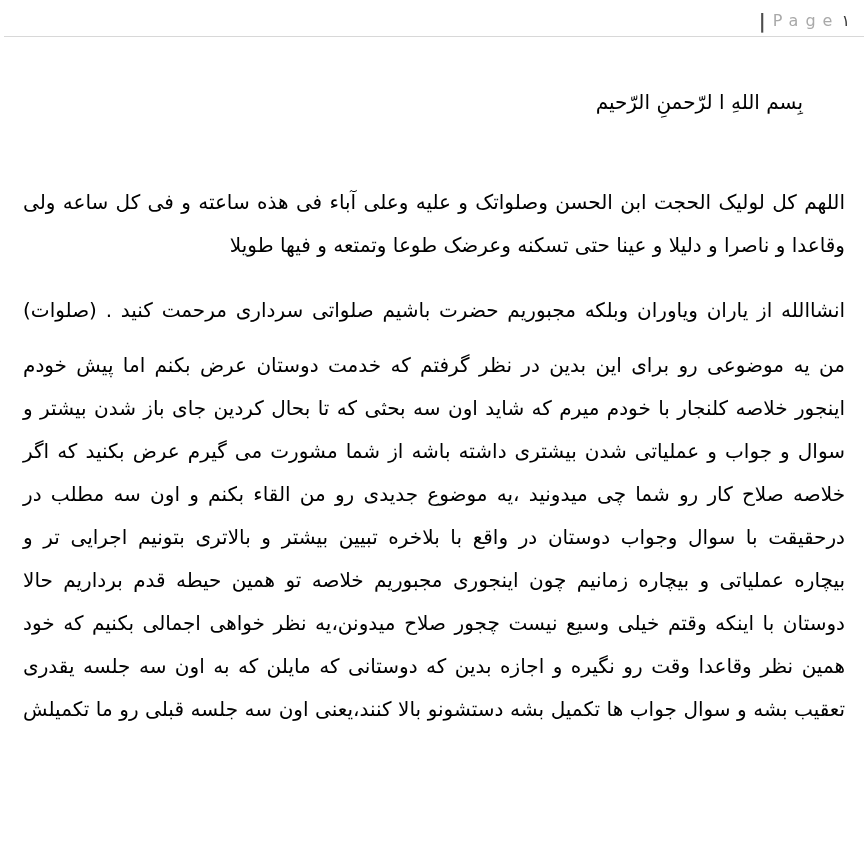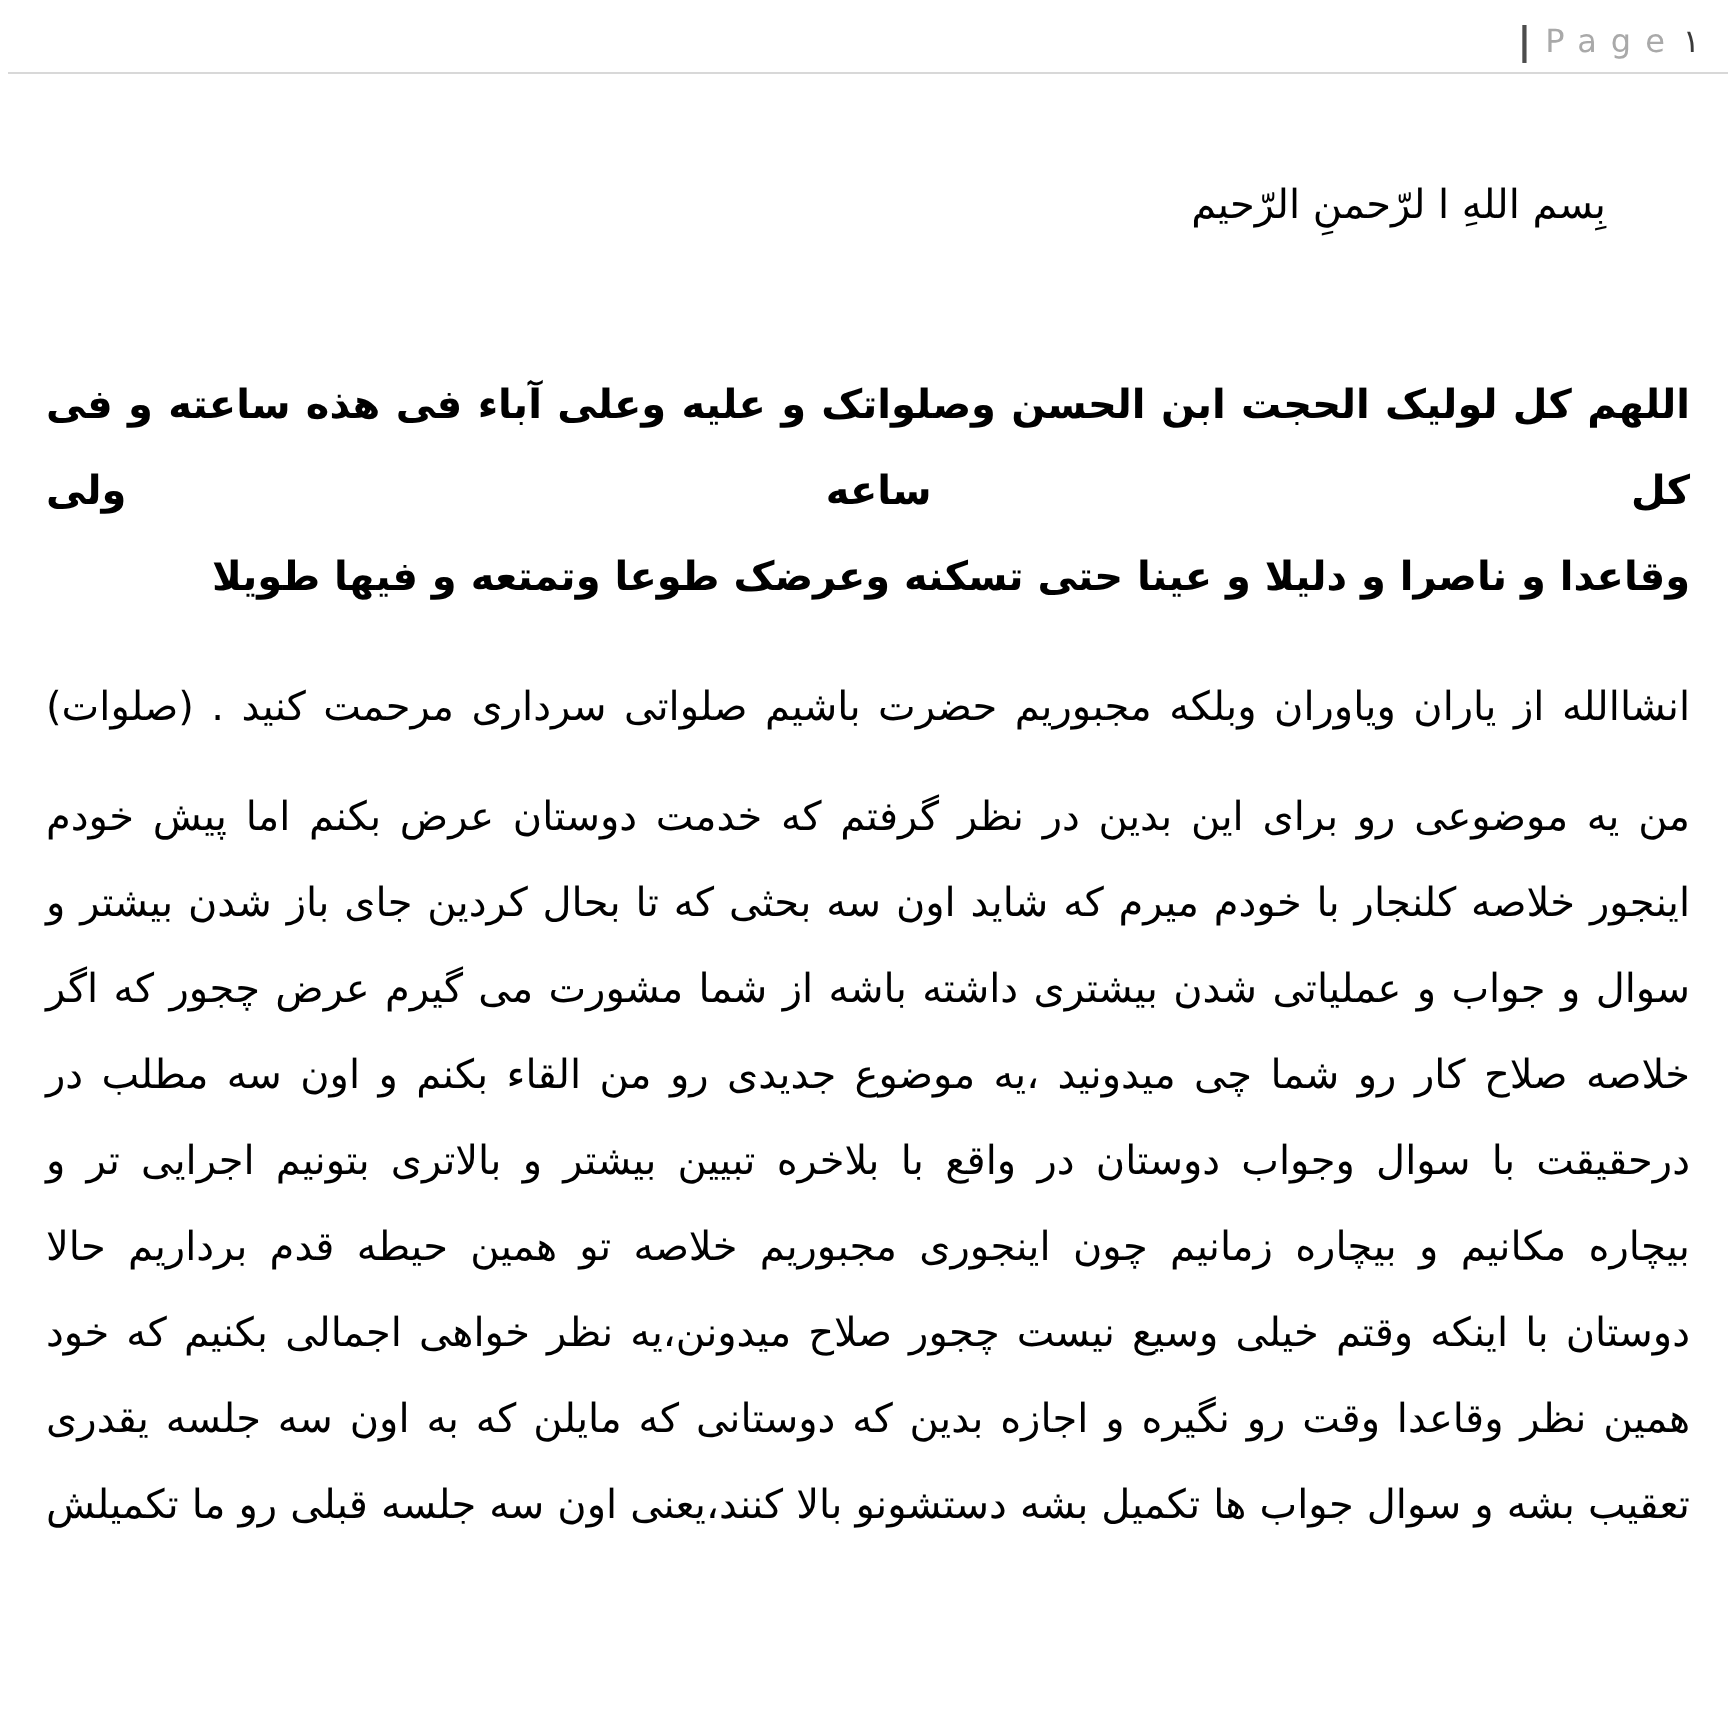--- a/index.html
+++ b/index.html
@@ -56,21 +56,20 @@
     font-size: 20px;
     line-height: 43px;
     text-align: right;
   }
   .bismillah {
     margin: 44px 42px 0 0;
     text-align: right;
   }
   .dua {
     margin-top: 57px;
-    font-weight: bold;
   }
   .salawat {
     margin-top: 22px;
   }
   .main-par {
     margin-top: 12px;
   }
   .line {
     white-space: normal;
   }
@@ -102,23 +101,23 @@
     <div class="dua">
       <div class="line just">اللهم كل لوليک الحجت ابن الحسن وصلواتک و عليه وعلى آباء فى هذه ساعته و فى كل ساعه ولى</div>
       <div class="line start">وقاعدا و ناصرا و دليلا و عينا حتى تسكنه  وعرضک طوعا وتمتعه و فيها طويلا</div>
     </div>
 
     <div class="salawat line just">انشاالله از ياران وياوران وبلكه مجبوريم حضرت باشيم صلواتى سردارى مرحمت كنيد . (صلوات)</div>
 
     <div class="main-par">
       <div class="line just">من يه موضوعى رو براى اين بدين در نظر گرفتم كه خدمت دوستان عرض بكنم اما پيش خودم</div>
       <div class="line just">اينجور خلاصه كلنجار با خودم ميرم كه شايد اون سه بحثى كه تا بحال كردين جاى باز شدن بيشتر و</div>
-      <div class="line just">سوال و جواب و عملياتى شدن بيشترى داشته باشه از شما مشورت مى گيرم عرض چجور كه اگر</div>
+      <div class="line just">سوال و جواب و عملياتى شدن بيشترى داشته باشه از شما مشورت مى گيرم عرض بكنيد كه اگر</div>
       <div class="line just">خلاصه صلاح كار رو شما چى ميدونيد ،يه موضوع جديدى رو من القاء بكنم و اون سه مطلب در</div>
       <div class="line just">درحقيقت با سوال وجواب دوستان در واقع با بلاخره تبيين بيشتر و بالاترى بتونيم اجرايى تر و</div>
-      <div class="line just">بيچاره مكانيم و بيچاره زمانيم چون اينجورى مجبوريم خلاصه تو همين حيطه قدم برداريم حالا</div>
+      <div class="line just">بيچاره عملياتى و بيچاره زمانيم چون اينجورى مجبوريم خلاصه تو همين حيطه قدم برداريم حالا</div>
       <div class="line just">دوستان با اينكه وقتم خيلى وسيع نيست چجور صلاح ميدونن،يه نظر خواهى اجمالى بكنيم كه خود</div>
       <div class="line just">همين نظر وقاعدا وقت رو نگيره و اجازه بدين كه دوستانى كه مايلن كه به اون سه جلسه يقدرى</div>
       <div class="line just">تعقيب بشه و سوال جواب ها تكميل بشه دستشونو بالا كنند،يعنى اون سه جلسه قبلى رو ما تكميلش</div>
     </div>
 
   </div>
 </div>
 
 </body></html>

